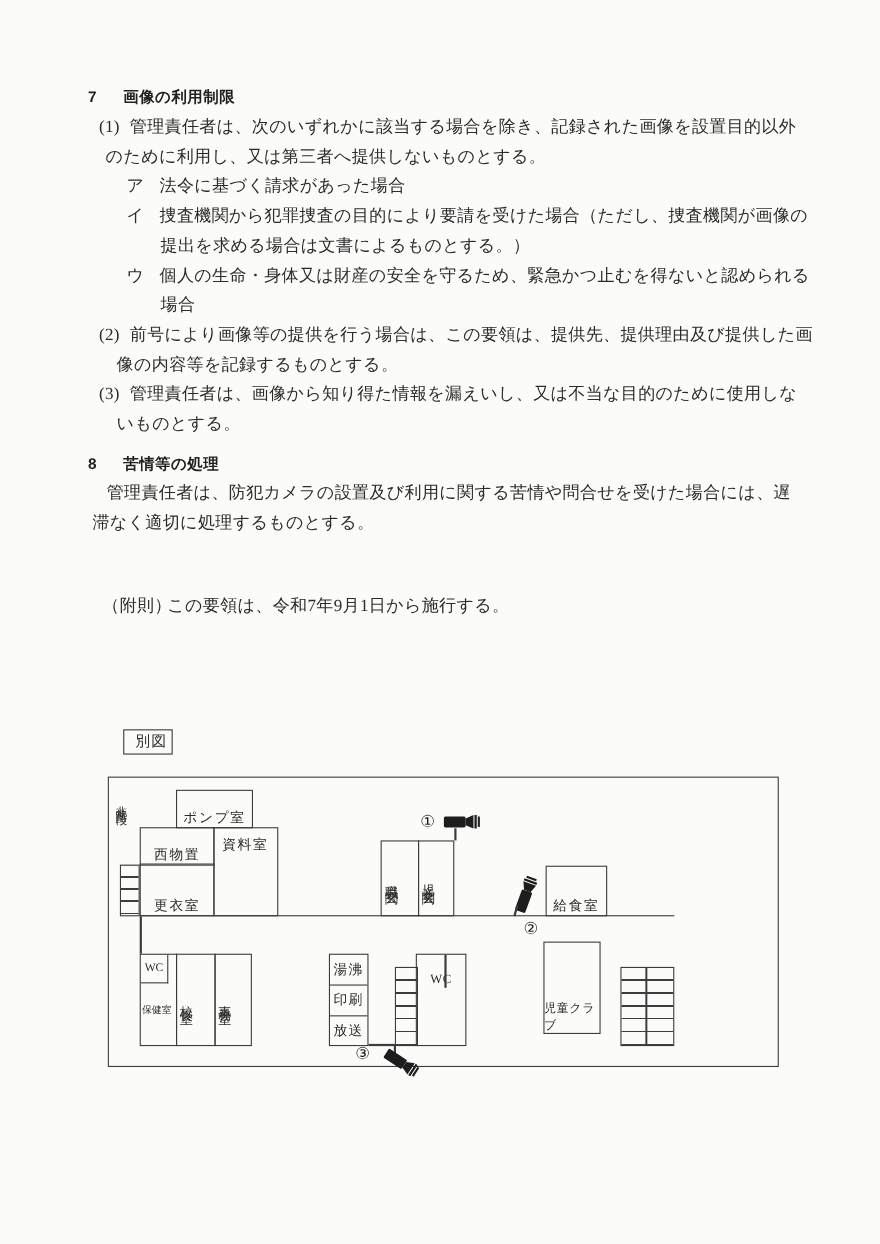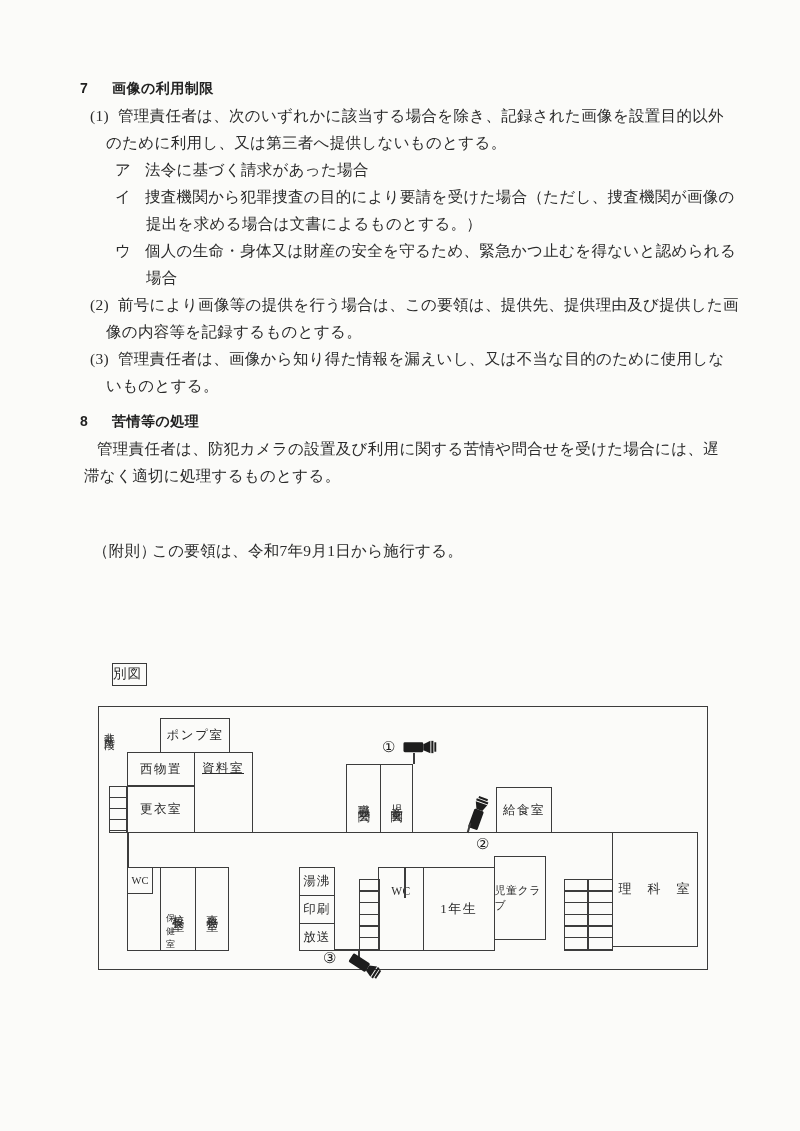--- a/index.html
+++ b/index.html
@@ -16,36 +16,36 @@
   }
   .tl.h{
     font-family:"Liberation Sans","DejaVu Sans",sans-serif;
     font-weight:600;font-size:14px;color:#212121;letter-spacing:.5px;
   }
   .lbl{display:inline-block;}
   .w28{width:28px}.w30{width:30px}.w32{width:32px}.w59{width:59px}
   
   .betsuzu{
     position:absolute;left:112px;top:663px;
-    border:1.6px solid #3a3a3a;padding:1px 4px 2px 0;
+    border:1.6px solid #3a3a3a;padding:1px 4px 2px 10px;
     font:13.5px "Liberation Serif","DejaVu Serif",serif;color:#2b2b2b;letter-spacing:1px;
   }
   
   .frame{
     position:absolute;left:98px;top:706px;width:610px;height:264px;
     border:1.8px solid #3c3c3c;box-sizing:border-box;
     color:#2b2b2b;font-family:"Liberation Serif","DejaVu Serif",serif;
   }
   .room{
     position:absolute;border:1.5px solid #3c3c3c;box-sizing:border-box;
-    display:flex;align-items:center;justify-content:center;
+    display:flex;align-items:flex-end;justify-content:center;
     font-size:12.5px;letter-spacing:1.5px;
   }
   .room.small{font-size:11px;letter-spacing:.5px;}
-  .room.topalign{align-items:flex-start;padding-top:7px;text-decoration:underline;}
+  .room.topalign{align-items:flex-start;padding-top:7px;}
   .v{writing-mode:vertical-rl;text-orientation:upright;letter-spacing:2.5px;font-size:12px;}
   .vtext{
     position:absolute;writing-mode:vertical-rl;text-orientation:upright;
     font-size:10.5px;letter-spacing:2.5px;color:#2b2b2b;
   }
   .wall{position:absolute;background:#3c3c3c;}
   .stairs{
     position:absolute;border:1.5px solid #3c3c3c;box-sizing:border-box;
     background-image:repeating-linear-gradient(to bottom,transparent 0,transparent 10.2px,#3c3c3c 10.2px,#3c3c3c 11.7px);
   }
@@ -61,33 +61,33 @@
     height:28px;display:flex;align-items:center;justify-content:center;
     font-size:12.5px;letter-spacing:1px;border-bottom:1.5px solid #3c3c3c;box-sizing:border-box;
   }
   .ucell:last-child{border-bottom:none;height:27px;}
   .wcbox{
     position:absolute;left:0;top:0;width:25px;height:26px;
     border-right:1.5px solid #3c3c3c;border-bottom:1.5px solid #3c3c3c;box-sizing:border-box;
     display:flex;align-items:center;justify-content:center;
     font-size:10.5px;letter-spacing:0;
   }
-  .hokenlbl{position:absolute;left:13px;top:44px;font-size:9px;letter-spacing:0;padding-left:25px;}
+  .hokenlbl{position:absolute;left:1px;top:44px;font-size:9px;letter-spacing:0;}
   .wc2lbl{position:absolute;left:0;width:100%;top:17px;text-align:center;font-size:11.5px;letter-spacing:.5px;}
   .stub{position:absolute;background:#3c3c3c;}
   .camlbl{position:absolute;font-size:15px;color:#1c1c1c;letter-spacing:0;}
   .cam{position:absolute;width:34px;height:16px;}
 </style>
 </head>
 <body>
 
 <div class="tl h" style="left:80px;top:80px"><span class="lbl w32">7</span><span>画像の利用制限</span></div>
 
 <div class="tl" style="left:90px;top:107px"><span class="lbl w28">(1)</span><span>管理責任者は、次のいずれかに該当する場合を除き、記録された画像を設置目的以外</span></div>
-<div class="tl" style="left:106px;top:134px">のために利用し、又は第三者へ提供しないものとする。</div>
+<div class="tl" style="left:96px;top:134px">のために利用し、又は第三者へ提供しないものとする。</div>
 
 <div class="tl" style="left:115px;top:161px"><span class="lbl w30">ア</span><span>法令に基づく請求があった場合</span></div>
 
 <div class="tl" style="left:115px;top:188px"><span class="lbl w30">イ</span><span>捜査機関から犯罪捜査の目的により要請を受けた場合（ただし、捜査機関が画像の</span></div>
 <div class="tl" style="left:146px;top:215px">提出を求める場合は文書によるものとする。）</div>
 
 <div class="tl" style="left:115px;top:242px"><span class="lbl w30">ウ</span><span>個人の生命・身体又は財産の安全を守るため、緊急かつ止むを得ないと認められる</span></div>
 <div class="tl" style="left:146px;top:269px">場合</div>
 
 <div class="tl" style="left:90px;top:296px"><span class="lbl w28">(2)</span><span>前号により画像等の提供を行う場合は、この要領は、提供先、提供理由及び提供した画</span></div>
@@ -156,30 +156,24 @@
       </div>
     <div class="ucell">
         <span>放送</span>
       </div>
   </div>
   <div class="stairs" style="left:259.5px;top:172px;width:21px;height:71.5px"></div>
   <div class="room" style="left:279px;top:159.5px;width:46px;height:84px">
     <span class="wc2lbl">WC</span>
     <div class="stub" style="left:25px;top:0;width:1.5px;height:30px"></div>
   </div>
-  <div class="room" style="left:323.5px;top:159.5px;width:72.5px;height:84px;font-size:13px">
-      <span>1年生</span>
-    </div>
   <div class="room small" style="left:394.5px;top:149px;width:52px;height:84px">
       <span>児童クラブ</span>
     </div>
   <div class="stairs two" style="left:464.5px;top:172px;width:49.5px;height:71.5px"></div>
-  <div class="room" style="left:512.5px;top:124.5px;width:86.5px;height:115.5px;font-size:13px">
-      <span>理　科　室</span>
-    </div>
 
   <div class="camlbl" style="left:283px;top:31px">①</div>
   <div class="cam" style="left:304px;top:32px">
     <svg width="34" height="16" viewBox="0 0 36 16">
       <rect x="0.5" y="3" width="21" height="10.5" rx="1.5" fill="#1d1d1d"></rect>
       <polygon points="21.5,5 29,1.5 29,14.5 21.5,11.5" fill="#1d1d1d"></polygon>
       <rect x="30" y="1.5" width="2.2" height="13" fill="#1d1d1d"></rect>
       <rect x="33.2" y="3" width="2" height="10" fill="#1d1d1d"></rect>
     </svg>
   </div>

